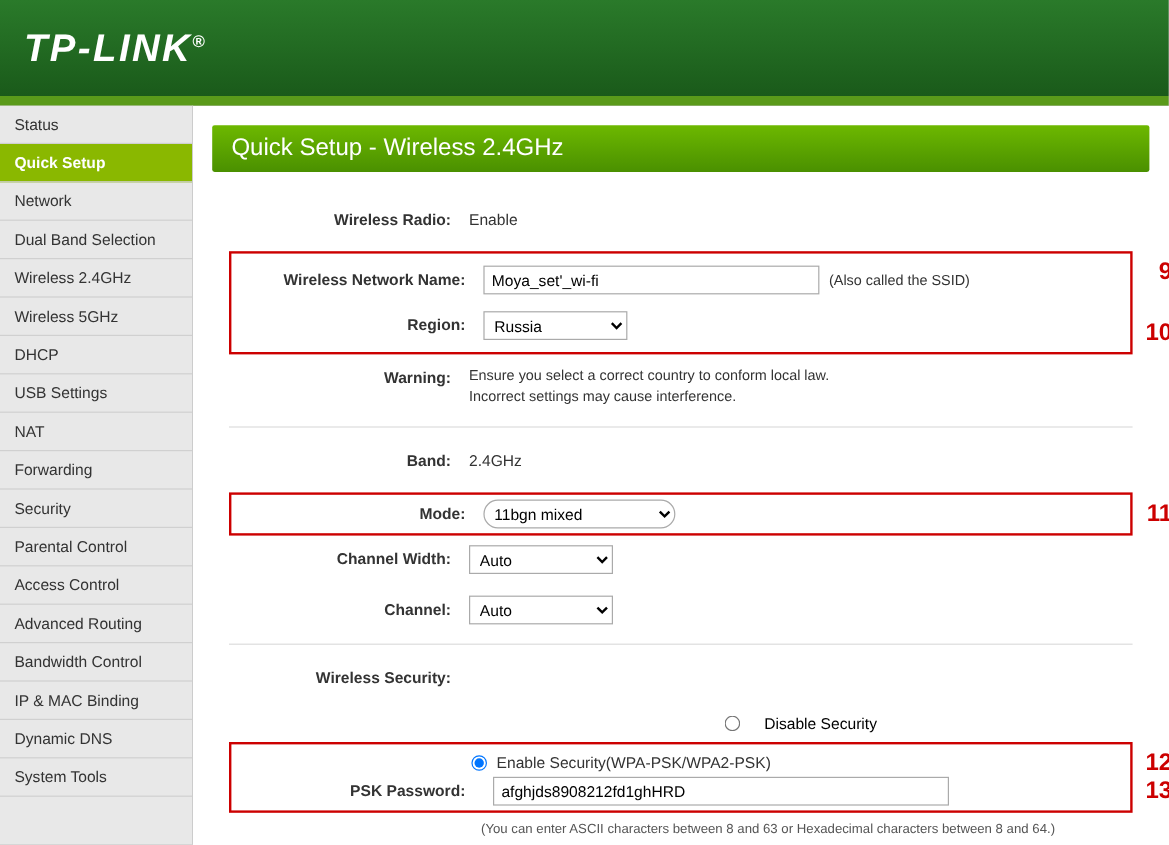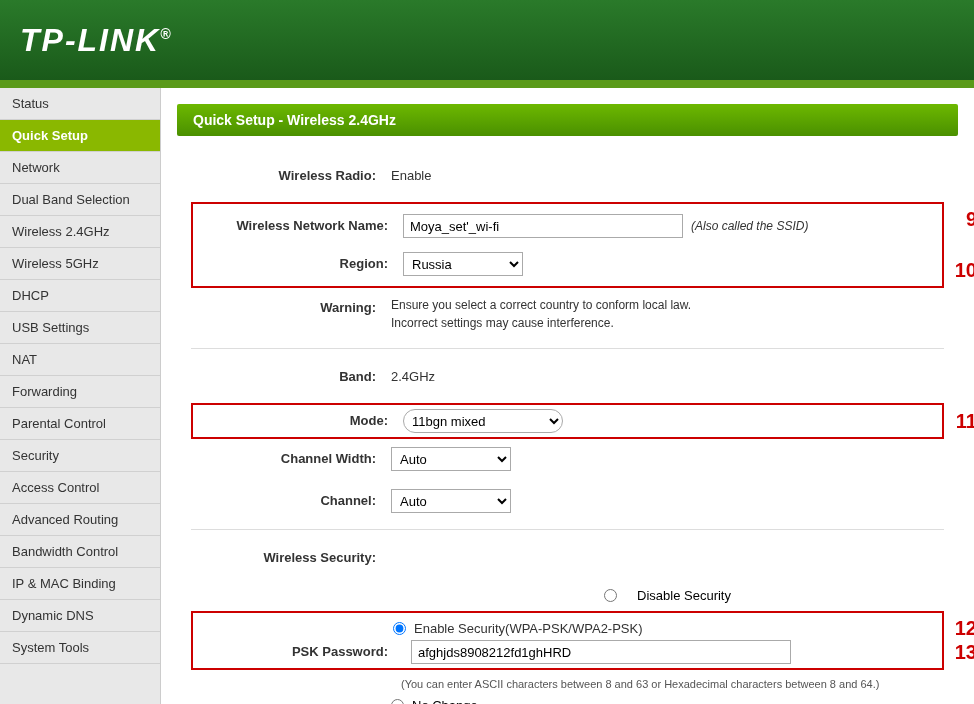--- a/index.html
+++ b/index.html
@@ -18,21 +18,21 @@
     
     .sidebar { width: 161px; background: #e8e8e8; border-right: 1px solid #ccc; flex-shrink: 0; overflow-y: auto; }
     .sidebar-item { padding: 8px 12px; border-bottom: 1px solid #d0d0d0; cursor: pointer; color: #333; font-size: 13px; }
     .sidebar-item.active { background: #8ab800; color: white; font-weight: bold; }
 
     
     .content { flex: 1; background: white; overflow-y: auto; position: relative; }
 
     
     .page-title-bar { background: linear-gradient(to bottom, #6db800, #4a9000); padding: 8px 16px; margin: 16px; border-radius: 2px; }
-    .page-title-bar span { color: white; font-size: 14px; font-weight: bold; }
+    .page-title-bar span { color: white; font-size: 20px; font-weight: normal; }
 
     
     .form-area { padding: 8px 30px 20px 30px; }
 
     
     .form-row { display: flex; align-items: flex-start; margin-bottom: 10px; padding: 4px 0; }
     .form-label { width: 200px; text-align: right; padding-right: 15px; font-weight: bold; color: #333; line-height: 24px; flex-shrink: 0; font-size: 13px; }
     .form-value { flex: 1; display: flex; align-items: center; gap: 8px; line-height: 24px; color: #333; font-size: 13px; }
 
     
@@ -70,22 +70,22 @@
     <div class="sidebar-item">Status</div>
     <div class="sidebar-item active">Quick Setup</div>
     <div class="sidebar-item">Network</div>
     <div class="sidebar-item">Dual Band Selection</div>
     <div class="sidebar-item">Wireless 2.4GHz</div>
     <div class="sidebar-item">Wireless 5GHz</div>
     <div class="sidebar-item">DHCP</div>
     <div class="sidebar-item">USB Settings</div>
     <div class="sidebar-item">NAT</div>
     <div class="sidebar-item">Forwarding</div>
+    <div class="sidebar-item">Security</div>
     <div class="sidebar-item">Parental Control</div>
-    <div class="sidebar-item">Security</div>
     <div class="sidebar-item">Access Control</div>
     <div class="sidebar-item">Advanced Routing</div>
     <div class="sidebar-item">Bandwidth Control</div>
     <div class="sidebar-item">IP &amp; MAC Binding</div>
     <div class="sidebar-item">Dynamic DNS</div>
     <div class="sidebar-item">System Tools</div>
   </div>
 
   <div class="content">
 
@@ -98,21 +98,21 @@
       <div class="form-row">
         <div class="form-label">Wireless Radio:</div>
         <div class="form-value">Enable</div>
       </div>
 
       <div style="border: 2px solid #cc0000; padding: 6px 10px; margin: 4px 0; position: relative;">
         <div class="form-row" style="margin-bottom:6px;">
           <div class="form-label">Wireless Network Name:</div>
           <div class="form-value">
             <input type="text" class="text-input text-input-wide" value="Moya_set'_wi-fi" style="">
-            <span style="color:#333; font-size:12px;font-style:italic;">(Also called the SSID)</span>
+            <span style="color:#333; font-size:12px;">(Also called the SSID)</span>
           </div>
         </div>
         <div class="form-row" style="margin-bottom:0;">
           <div class="form-label">Region:</div>
           <div class="form-value">
             <select class="select-field">
               <option>Russia</option>
               <option>United States</option>
               <option>China</option>
               <option>Europe</option>

